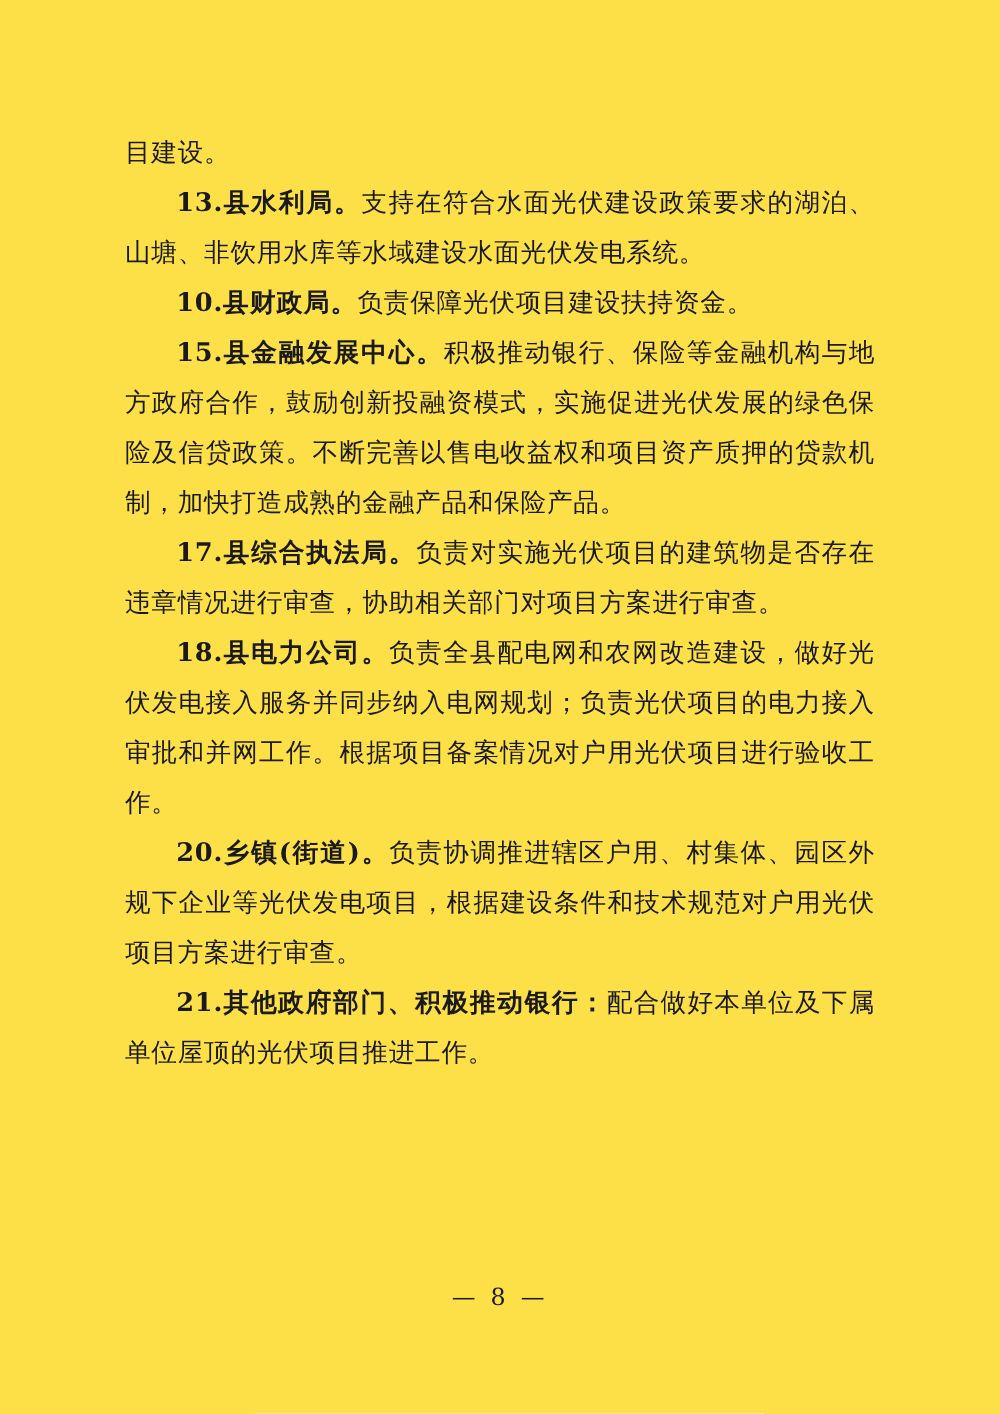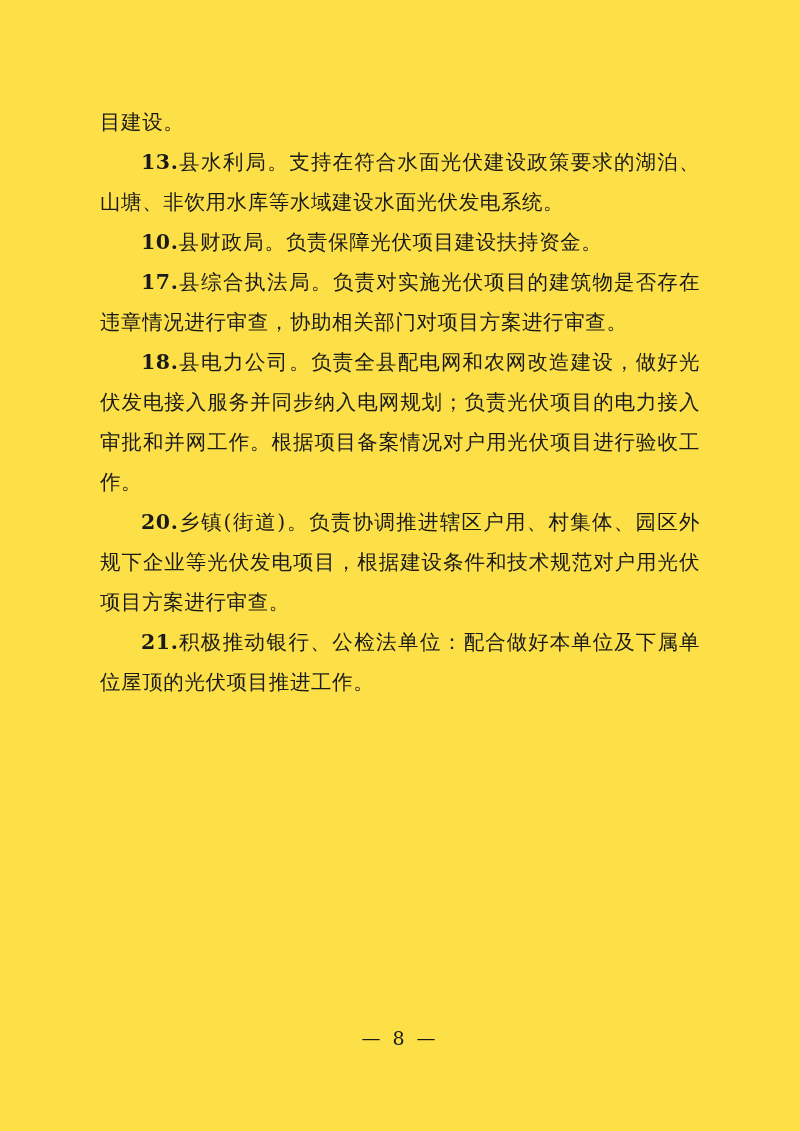--- a/index.html
+++ b/index.html
@@ -33,21 +33,21 @@
     margin: 0;
     text-indent: 0;
   }
   .para.indent {
     text-indent: 41px;
   }
   .num {
     font-weight: bold;
   }
   .org {
-    font-weight: normal;
+    font-weight: bold;
     font-family: "DejaVu Serif", serif;
     letter-spacing: 1px;
   }
   .footer {
     position: absolute;
     left: 0;
     right: 0;
     bottom: 82px;
     text-align: center;
     font-size: 19px;
@@ -71,37 +71,40 @@
     </p>
 
     <p class="para indent">
       <span class="num">13.</span><span class="org">县水利局。</span><span>支持在符合水面光伏建设政策要求的湖泊、山塘、非饮用水库等水域建设水面光伏发电系统。</span>
     </p>
 
     <p class="para indent">
       <span class="num">10.</span><span class="org">县财政局。</span><span>负责保障光伏项目建设扶持资金。</span>
     </p>
 
+    <p class="para indent">
+      <span class="num">15.</span><span class="org">县金融发展中心。</span><span>积极推动银行、保险等金融机构与地方政府合作，鼓励创新投融资模式，实施促进光伏发展的绿色保险及信贷政策。不断完善以售电收益权和项目资产质押的贷款机制，加快打造成熟的金融产品和保险产品。</span>
+    </p>
 
 
     <p class="para indent">
       <span class="num">17.</span><span class="org">县综合执法局。</span><span>负责对实施光伏项目的建筑物是否存在违章情况进行审查，协助相关部门对项目方案进行审查。</span>
     </p>
 
 
     <p class="para indent">
       <span class="num">18.</span><span class="org">县电力公司。</span><span>负责全县配电网和农网改造建设，做好光伏发电接入服务并同步纳入电网规划；负责光伏项目的电力接入审批和并网工作。根据项目备案情况对户用光伏项目进行验收工作。</span>
     </p>
 
     <p class="para indent">
       <span class="num">20.</span><span class="org">乡镇(街道)。</span><span>负责协调推进辖区户用、村集体、园区外规下企业等光伏发电项目，根据建设条件和技术规范对户用光伏项目方案进行审查。</span>
     </p>
 
     <p class="para indent">
-      <span class="num">21.</span><span class="org">积极推动银行、公检法单位：</span><span>配合做好本单位及下属单位屋顶的光伏项目推进工作。</span>
+      <span class="num">21.</span><span class="org">其他政府部门、积极推动银行：</span><span>配合做好本单位及下属单位屋顶的光伏项目推进工作。</span>
     </p>
 
   </div>
 
   <div class="footer">
     <span class="pnum">— 8 —</span>
   </div>
 </div>
 
 </body></html>

